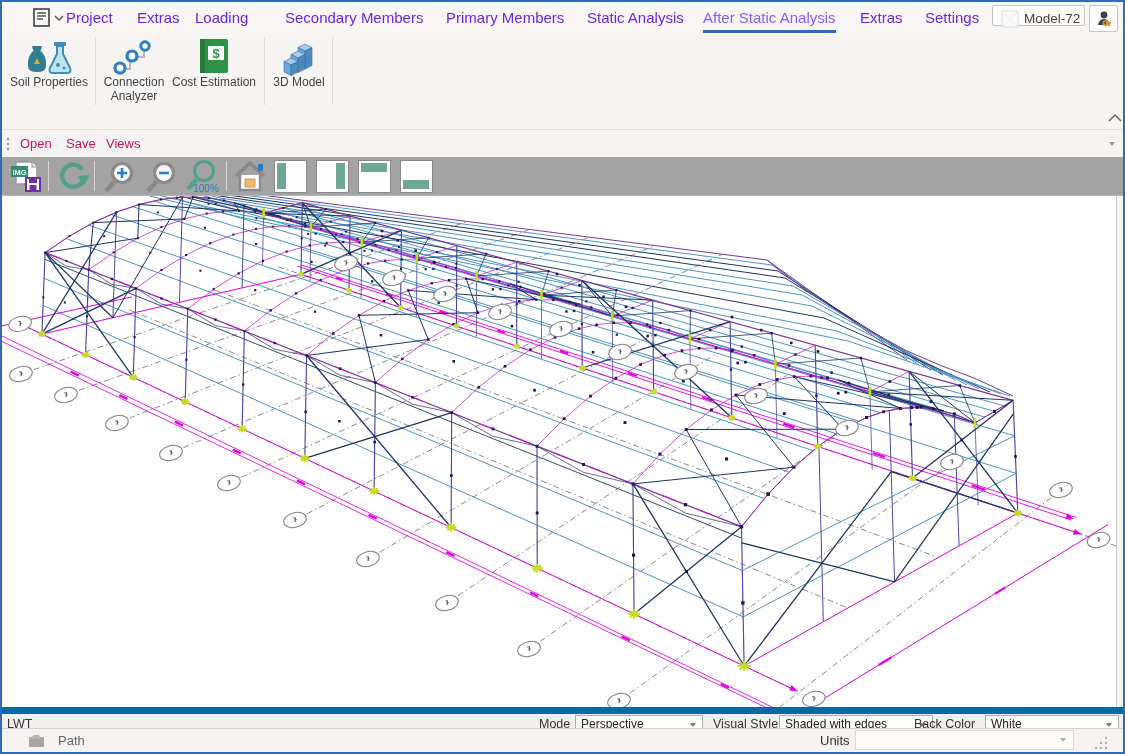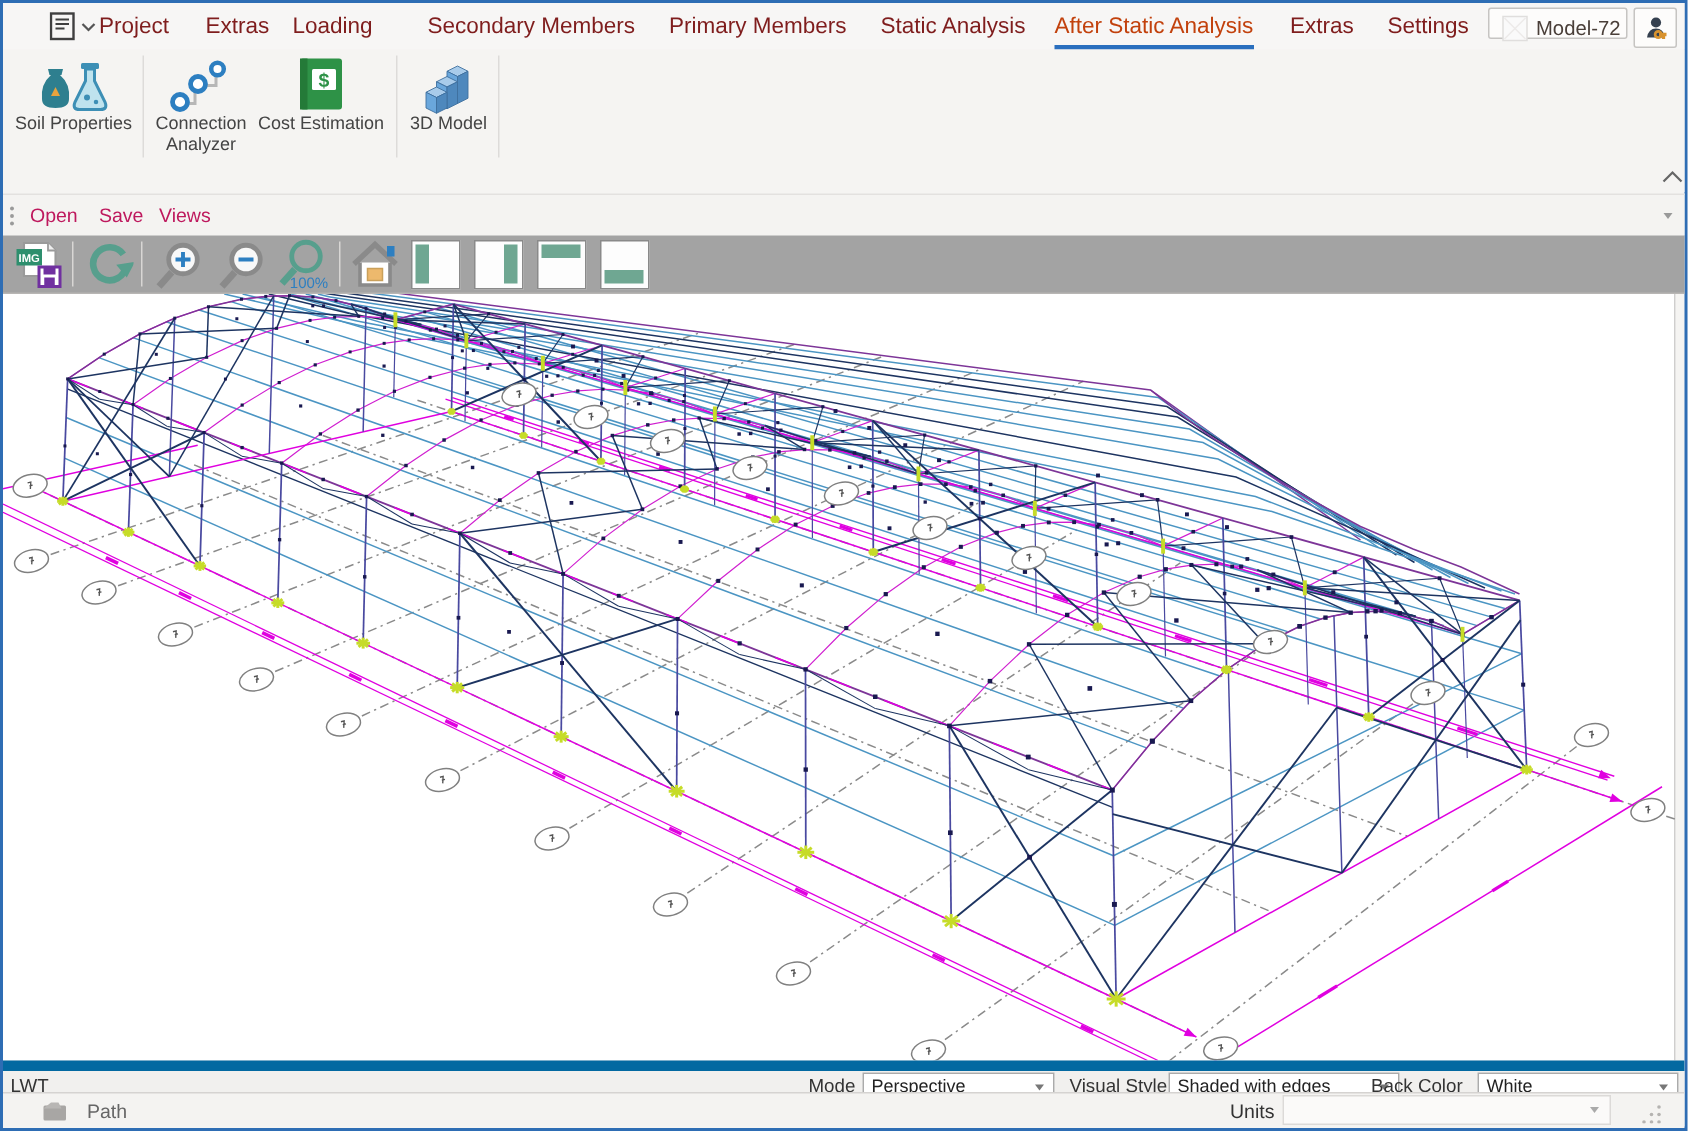--- a/index.html
+++ b/index.html
@@ -1,20 +1,20 @@
 <!DOCTYPE html>
 <html><head><meta charset="utf-8"><style>
 *{margin:0;padding:0;box-sizing:border-box}
 body{width:1125px;height:754px;font-family:"Liberation Sans",sans-serif;position:relative;background:#fff;overflow:hidden}
 #win{position:absolute;inset:0;border:2px solid #2e6db4;background:#f5f4f2}
 .abs{position:absolute}
 
 #tabs{position:absolute;left:2px;top:2px;right:2px;height:31px;background:#f7f6f5}
-.tab{position:absolute;top:0;height:31px;line-height:31px;font-size:15px;color:#7f1d1d;white-space:nowrap}
-#seltab{border-bottom:3px solid #2a6fbe;color:#c2410c}
+.tab{position:absolute;top:0;height:31px;line-height:31px;font-size:15px;color:#6d28d9;white-space:nowrap}
+#seltab{border-bottom:3px solid #2a6fbe;color:#8b5cf6}
 
 #ribbon{position:absolute;left:2px;top:33px;right:2px;height:95px;background:#f5f4f2}
 .rsep{position:absolute;top:4px;height:68px;width:1px;background:#dddbd9}
 .rlabel{position:absolute;font-size:12px;color:#444;text-align:center;white-space:nowrap;line-height:14px}
 
 #qbar{position:absolute;left:2px;top:129px;right:2px;height:28px;background:#f4f3f1;border-top:1px solid #e3e1df}
 .qtxt{position:absolute;top:0;height:28px;line-height:28px;font-size:13.5px;color:#be185d}
 #ibar{position:absolute;left:2px;top:157px;right:2px;height:39px;background:#a3a3a3;border-bottom:1px solid #b8b6b4}
 .isep{position:absolute;top:4px;height:30px;width:1px;background:#d8d6d4}
 .vbtn{position:absolute;top:3px;width:33px;height:33px;background:#fdfdfd;border:1.5px solid #8a8a8a}

